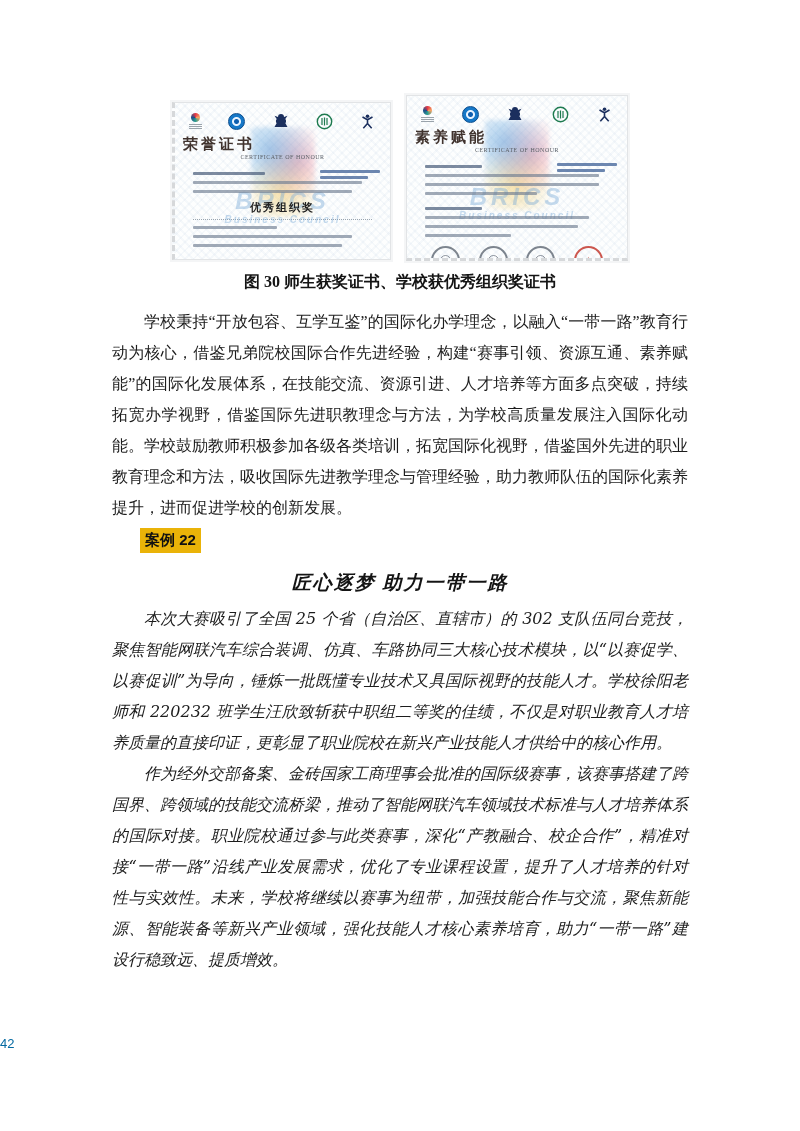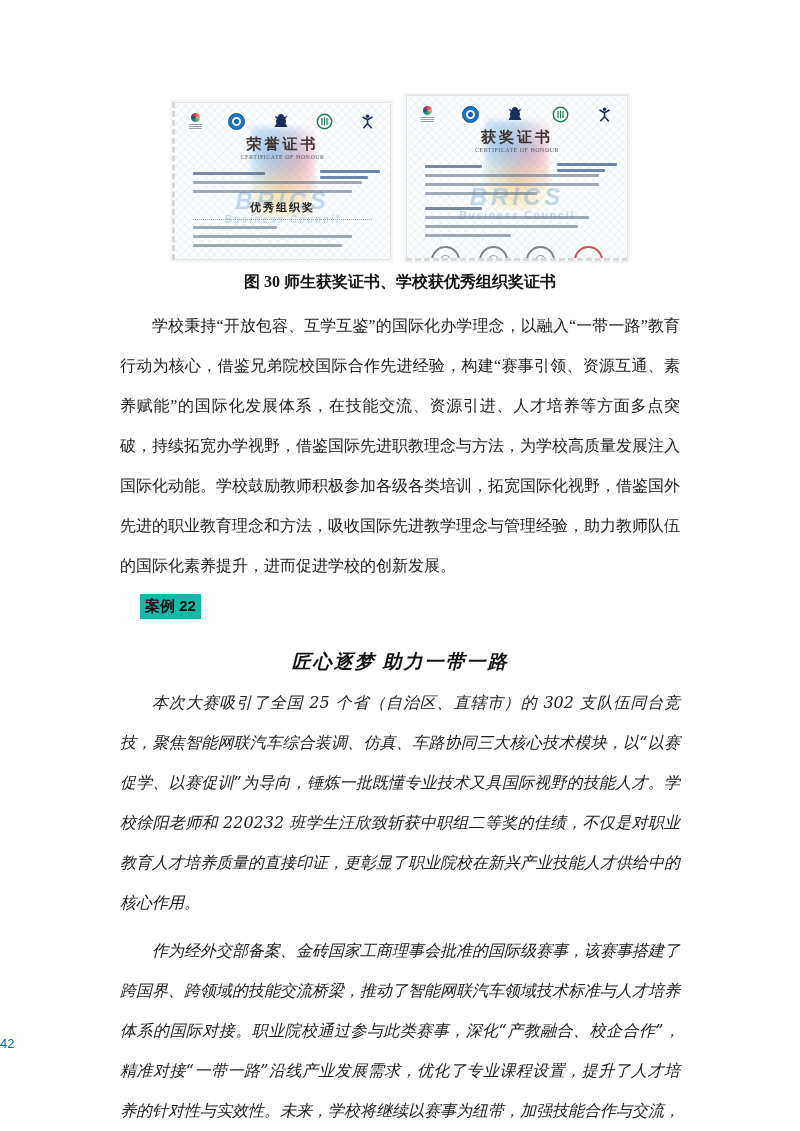--- a/index.html
+++ b/index.html
@@ -33,21 +33,21 @@
   .wm .wm-small{font-size:10px;letter-spacing:2px;margin-top:2px;}
   .logos{position:relative;display:flex;justify-content:space-between;align-items:center;height:22px;padding:2px 6px 0;}
   .logo{display:inline-block;line-height:0;}
   .badge-ring{display:block;width:9px;height:9px;margin:0 auto;border-radius:50%;
       background:conic-gradient(#e63946,#f4a261,#2a9d8f,#1d4e89,#e63946);}
   .badge-bars{display:block;width:13px;height:5px;margin:2px auto 0;background:
       linear-gradient(#9aa3ab 0 1px,transparent 1px 2px,#9aa3ab 2px 3px,transparent 3px 4px,#9aa3ab 4px 5px);}
   .globe{width:15px;height:15px;border-radius:50%;
       background:radial-gradient(circle at 50% 50%, #0f5faf 0 2px, #eaf4ff 3px 4px, #1678c8 5px 8px);
       border:1px solid #0a4c8c;}
-  .cert-title{position:relative;text-align:center;font-size:15px;font-weight:bold;color:#40332e;
+  .cert-title{position:relative;font-size:15px;font-weight:bold;color:#40332e;
       letter-spacing:3px;margin-top:3px;}
   .cert-sub{position:relative;text-align:center;font-size:6px;color:#5a5f66;letter-spacing:.5px;margin-top:0;}
   .meta{position:absolute;right:10px;top:64px;}
   .meta .mbar{height:3px;background:rgba(60,95,150,.75);border-radius:1px;margin-top:3px;}
   .mbar.m1{width:60px;} .mbar.m2{width:48px;}
   .lines{position:relative;margin-top:12px;}
   .l{height:3px;background:rgba(110,125,145,.65);border-radius:1px;margin:6px 10px 0;}
   .l.short{width:36%;margin-right:auto;background:rgba(70,90,120,.7);}
   .l.w95{width:calc(95% - 20px);} .l.w90{width:calc(90% - 20px);} .l.w85{width:calc(85% - 20px);}
   .l.w60{width:55%;} .l.w45{width:42%;} .l.w30{width:28%;}
@@ -58,27 +58,27 @@
   .stamps{position:relative;display:flex;justify-content:space-between;align-items:center;
       padding:0 16px;margin-top:9px;}
   .stamp{position:relative;width:25px;height:25px;border-radius:50%;
       border:2px solid rgba(72,82,96,.7);display:flex;align-items:center;justify-content:center;}
   .stamp .inner{width:9px;height:9px;border-radius:50%;border:1px solid rgba(72,82,96,.6);}
   .stamp.red{border-color:rgba(196,57,47,.85);}
   .stamp.red .star{color:rgba(196,57,47,.9);font-size:10px;line-height:1;}
   
   .caption{margin-top:11px;text-align:center;font-weight:bold;font-size:16px;color:#141414;}
   .content{margin:0 112px;}
-  .para{margin:8px;font-size:16px;line-height:40px;text-align:justify;text-indent:2em;color:#1c1c1c;}
+  .para{margin:0;font-size:16px;line-height:31px;text-align:justify;text-indent:2em;color:#1c1c1c;}
   .para.first{margin-top:13px;}
   .kai{font-family:"DejaVu Serif","Liberation Serif",serif;font-style:italic;}
   .case-label-row{margin-top:5px;}
-  .case-label{display:inline-block;margin-left:28px;padding:3px 5px;background:#14b8a6;
+  .case-label{display:inline-block;margin-left:28px;padding:3px 5px;background:#eab308;
       font-family:"Liberation Sans","DejaVu Sans",sans-serif;font-weight:bold;font-size:15px;color:#111;}
-  .case-title{margin:30px 0 7px;text-align:center;font-size:19px;font-weight:bold;
+  .case-title{margin:17px 0 7px;text-align:center;font-size:19px;font-weight:bold;
       font-style:italic;letter-spacing:2px;color:#141414;}
   .page-number{position:absolute;left:0;right:0;bottom:80px;text-align:left;
       font-size:13px;color:#0369a1;font-family:"Liberation Sans",sans-serif;}
 </style>
 </head>
 <body>
 
 <div class="page">
 
   <div class="figure-row">
@@ -158,21 +158,21 @@
               <path d="M6 5v7M8.5 4.5v8M11 5v7" stroke="#1d7a4f" stroke-width="1.2" fill="none"></path>
             </svg>
         </span>
         <span class="logo">
           <svg width="17" height="17" viewBox="0 0 17 17">
               <circle cx="8.5" cy="3.2" r="1.8" fill="#1b2f5e"></circle>
               <path d="M8.5 5.5v5M8.5 6.8L3.5 4M8.5 6.8l5-2.8M8.5 10.5l-4.2 4.7M8.5 10.5l4.2 4.7" stroke="#1b2f5e" stroke-width="1.6" fill="none"></path>
             </svg>
         </span>
       </div>
-      <div class="cert-title">获奖证书</div>
+      <div class="cert-title">素养赋能</div>
       <div class="cert-sub">CERTIFICATE OF HONOUR</div>
       <div class="meta">
         <div class="mbar m1"></div>
           <div class="mbar m2"></div>
       </div>
       <div class="lines">
         <div class="l w30 short"></div>
         <div class="l w95"></div>
         <div class="l w95"></div>
         <div class="l w60"></div>

